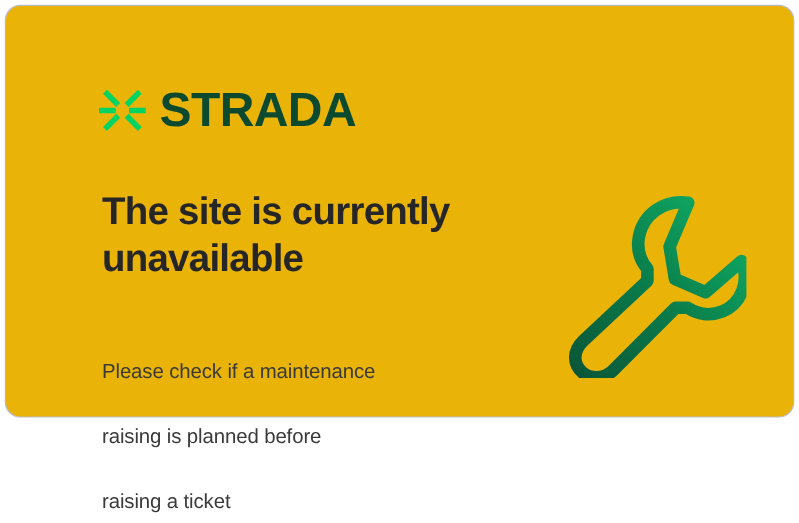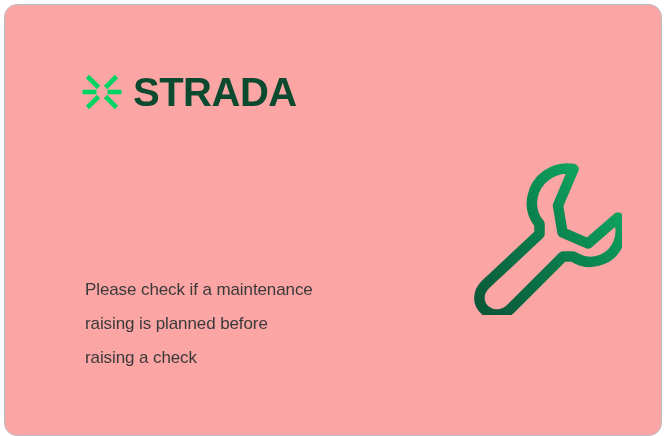--- a/index.html
+++ b/index.html
@@ -22,23 +22,23 @@
     background: #ffffff;
     box-sizing: border-box;
   }
 
   
   .card {
     position: absolute;
     left: 4px;
     top: 4px;
     width: 658px;
-    height: 432px;
+    height: 344px;
     box-sizing: border-box;
-    background: #fca5a5;
+    background: #eab308;
     border: 1px solid #b9bcc6;
     border-radius: 13px;
   }
 
   
   .logo {
     position: absolute;
     left: 76px;
     top: 66px;
     display: flex;
@@ -83,21 +83,21 @@
     top: 268px;
     width: 310px;
     margin: 0;
     font-family: "Liberation Sans", sans-serif;
     font-size: 17px;
     font-weight: 400;
     line-height: 2.0;
     letter-spacing: -0.1px;
     color: #3a3a3a;
   }
-  .body-copy .line { display: block; }
+  .body-copy .line { display: block; margin-top: 20px; }
 
   
   .wrench {
     position: absolute;
     left: 452px;
     top: 155px;
     width: 165px;
     height: 155px;
   }
   .wrench svg { display: block; width: 100%; height: 100%; }
@@ -120,25 +120,26 @@
 
           <line x1="35.5" y1="5.5" x2="24.5" y2="16.5"></line>
           <line x1="17.5" y1="25.5" x2="6.5" y2="36.5"></line>
 
           <line x1="21" y1="1.5" x2="21" y2="9.5" stroke-width="0"></line>
         </svg>
       </span>
       <span class="logo-word">STRADA</span>
     </div>
 
+    <h1 class="headline">The site is currently unavailable</h1>
 
     <p class="body-copy">
       <span class="line">Please check if a maintenance</span>
       <span class="line">raising is planned before</span>
-      <span class="line">raising a check</span>
+      <span class="line">raising a ticket</span>
     </p>
 
     <div class="wrench">
       <svg viewBox="0 0 165 155" xmlns="http://www.w3.org/2000/svg">
         <defs>
           <linearGradient id="wrenchGrad" x1="0" y1="1" x2="1" y2="0">
             <stop offset="0%" stop-color="#0b5638"></stop>
             <stop offset="45%" stop-color="#0a7a4a"></stop>
             <stop offset="100%" stop-color="#10b267"></stop>
           </linearGradient>

